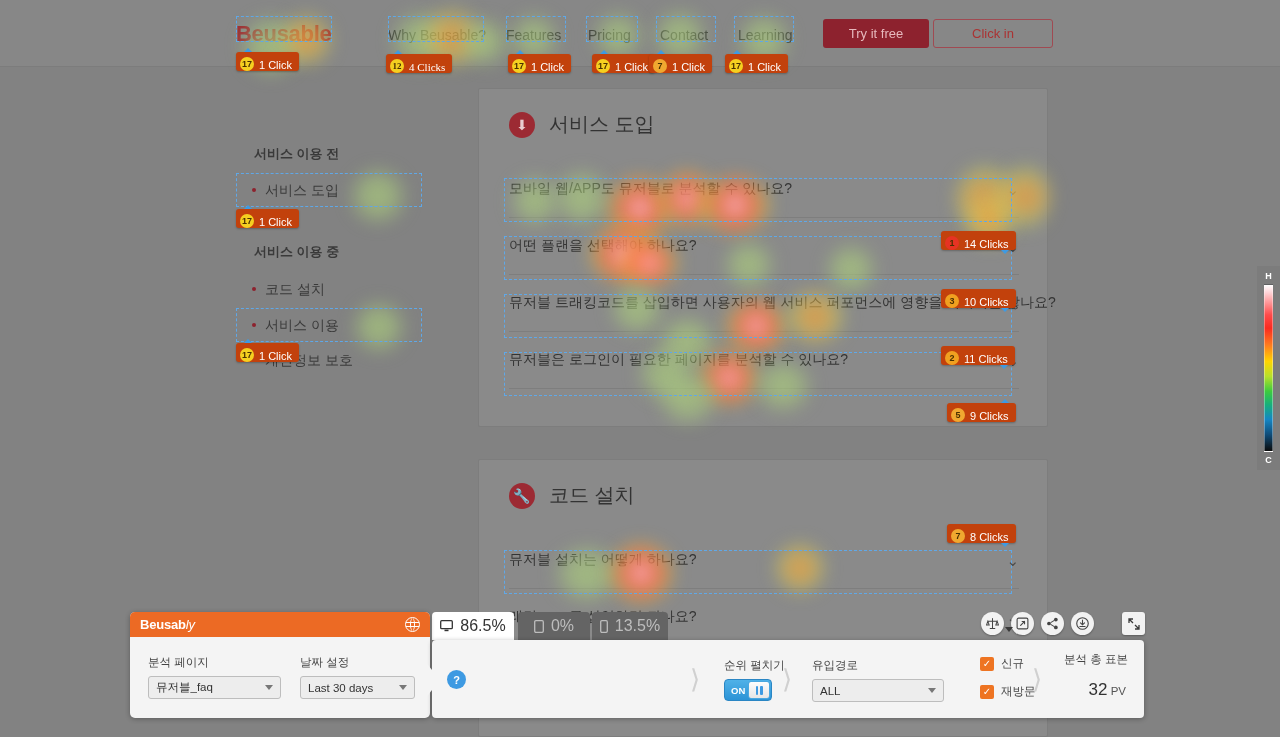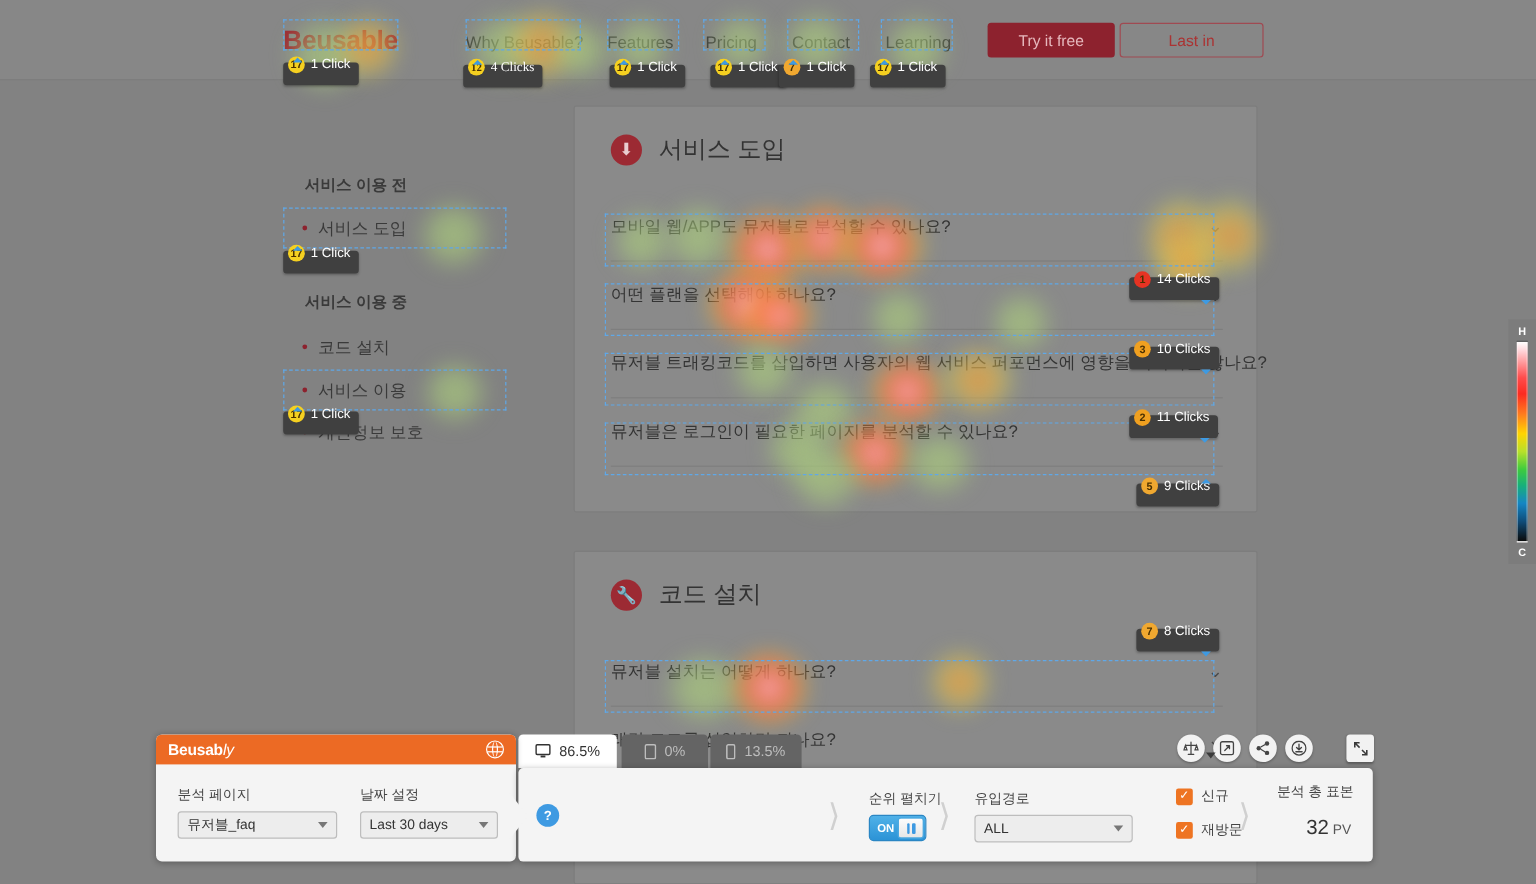--- a/index.html
+++ b/index.html
@@ -97,24 +97,24 @@
   .elbox {
     position: absolute;
     border: 1px dashed #5fa8e8;
     pointer-events: none;
   }
 
   
   .click-tag {
     position: absolute;
     height: 19px;
-    background: #404040;
+    background: #c2410c;
     border-radius: 3px;
-    display: flex; align-items: center; gap: 5px;
-    padding: 0 7px 16px 4px;
+    display: flex; align-items: flex-end; gap: 5px;
+    padding: 0 7px 0 4px;
     font-size: 11px; color: #fff; white-space: nowrap;
     box-shadow: 0 1px 2px rgba(0,0,0,.25);
   }
   .click-tag .rank {
     width: 14px; height: 14px; border-radius: 50%;
     display: flex; align-items: center; justify-content: center;
     font-size: 9px; font-weight: bold; color: #4a3000;
     flex: 0 0 auto;
   }
   .click-tag .tail {
@@ -192,21 +192,21 @@
   #ctrl-right {
     position: absolute; left: 432px; top: 640px;
     width: 712px; height: 78px;
     background: #f4f4f4;
     border-radius: 4px;
     box-shadow: 0 1px 5px rgba(0,0,0,.3);
   }
   .dev-tab {
     position: absolute; top: 612px; height: 28px;
     display: flex; align-items: center; justify-content: center; gap: 7px;
-    font-size: 12px; border-radius: 4px 4px 0 0;
+    font-size: 16px; border-radius: 4px 4px 0 0;
     cursor: pointer;
   }
   .dev-tab.active { background: #fff; color: #333; }
   .dev-tab.idle   { background: #646464; color: #bdbdbd; }
 
   .help-btn {
     position: absolute; left: 447px; top: 670px;
     width: 19px; height: 19px; border-radius: 50%;
     background: #3e9ae2; color: #fff;
     display: flex; align-items: center; justify-content: center;
@@ -311,21 +311,21 @@
   <div class="site-header">
     <div class="logo">Beusable</div>
     <div id="nav-holder">
         <div class="nav-link" style="left: 388px;">Why Beusable?</div>
         <div class="nav-link" style="left: 506px;">Features</div>
         <div class="nav-link" style="left: 588px;">Pricing</div>
         <div class="nav-link" style="left: 660px;">Contact</div>
         <div class="nav-link" style="left: 738px;">Learning</div>
       </div>
     <button class="btn-try">Try it free</button>
-    <button class="btn-signin">Last in</button>
+    <button class="btn-signin">Click in</button>
   </div>
 
   <div id="sidebar-holder">
       <div class="side-group-title" style="left: 254px; top: 145px;">서비스 이용 전</div>
       <div class="side-item" style="left: 252px; top: 182px;"><span class="dot"></span><span>서비스 도입</span></div>
       <div class="side-group-title" style="left: 254px; top: 243px;">서비스 이용 중</div>
       <div class="side-item" style="left: 252px; top: 281px;"><span class="dot"></span><span>코드 설치</span></div>
       <div class="side-item" style="left: 252px; top: 317px;"><span class="dot"></span><span>서비스 이용</span></div>
       <div class="side-item" style="left: 252px; top: 352px;"><span class="dot"></span><span>개인정보 보호</span></div>
     </div>

